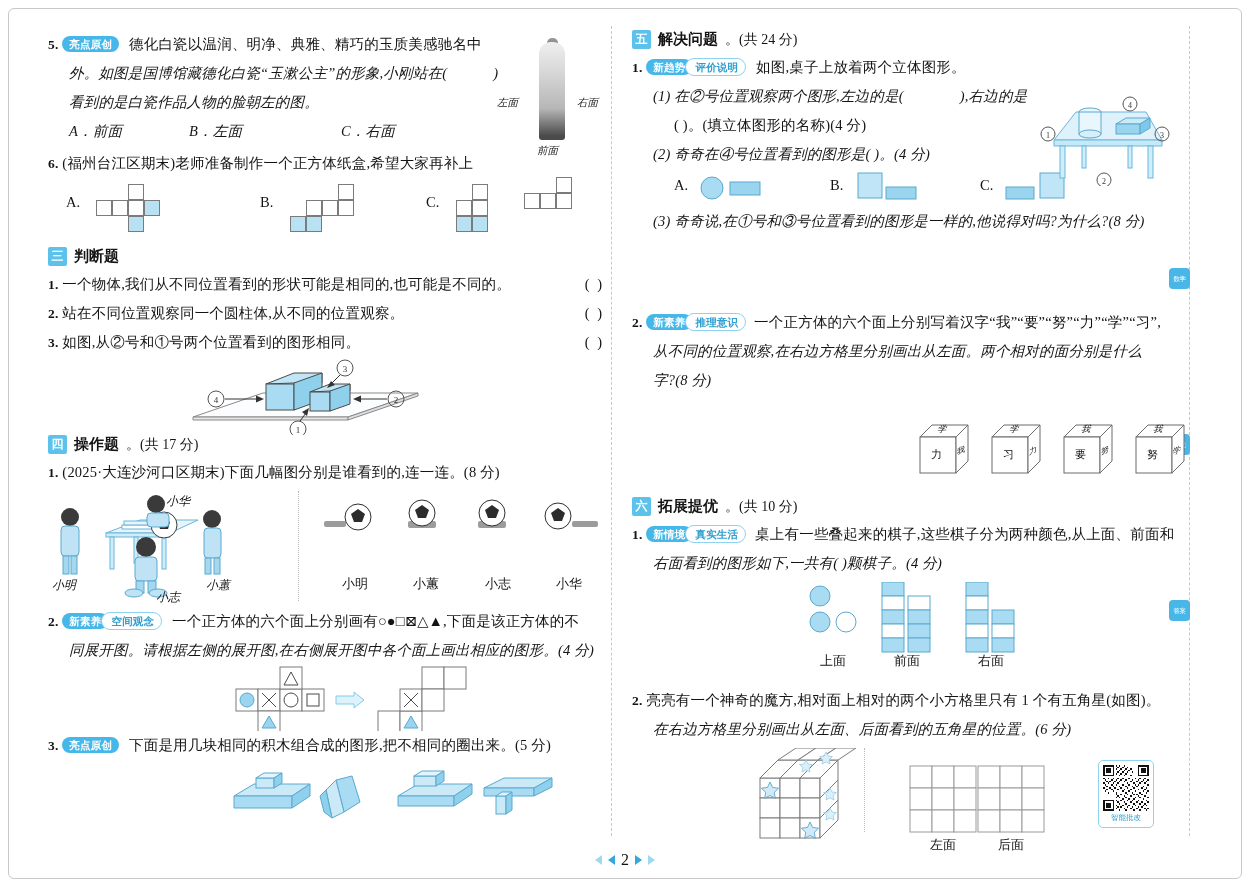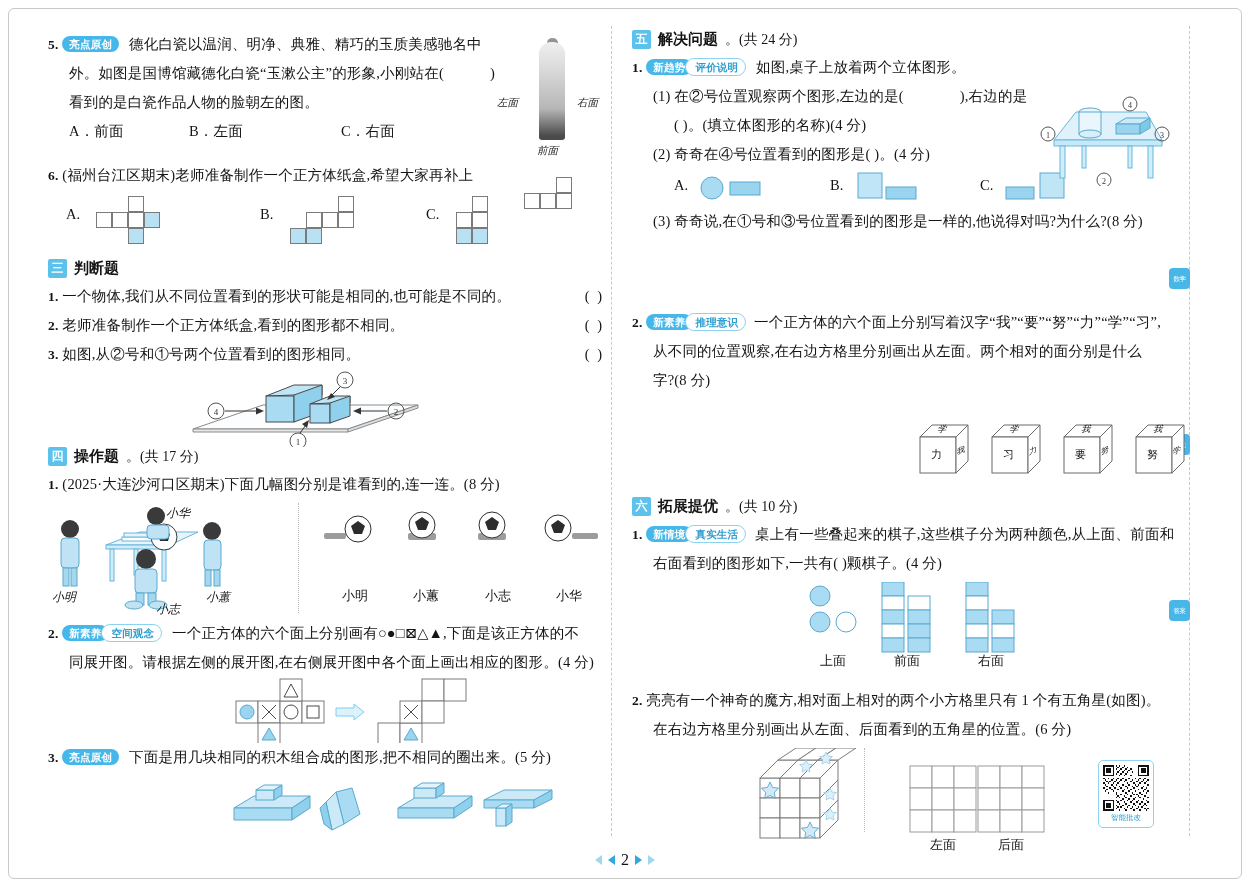--- a/index.html
+++ b/index.html
@@ -34,21 +34,21 @@
     background:#49b6e8;display:flex;align-items:center;justify-content:center;
   }
   .side-tab .tt{
     color:#fff;font-size:7px;line-height:7.5px;text-align:center;
     font-family:"Liberation Sans",sans-serif;letter-spacing:-0.5px;
     transform:scale(.92);
   }
 
   .qline{font-size:14.5px;line-height:29px;letter-spacing:.2px;}
   .qnum{font-weight:bold;font-size:13.5px;}
-  .indent{padding-left:21px;}
+  .indent{padding-left:21px;font-style:italic;}
 
   
   .sec{display:flex;align-items:center;gap:7px;margin:9px 0 4px;}
   .sec-badge{
     width:19px;height:19px;background:#5cc2ec;color:#fff;border-radius:2px;
     font-size:12px;display:flex;align-items:center;justify-content:center;
     font-family:"Liberation Sans",sans-serif;font-weight:bold;
   }
   .sec-title{font-size:15px;font-weight:bold;}
   .sec-sub{font-size:14px;font-weight:normal;}
@@ -143,21 +143,21 @@
     <div class="qline indent">
       <span>外。如图是国博馆藏德化白瓷“玉漱公主”的形象,小刚站在(</span><span class="fillblank"></span><span>)</span>
     </div>
     <div class="qline indent">看到的是白瓷作品人物的脸朝左的图。</div>
     <div class="qline indent opt-row">
       <span style="width:120px">A．前面</span>
       <span style="width:152px">B．左面</span>
       <span>C．右面</span>
     </div>
 
-    <div class="qline" style="margin-top:16px">
+    <div class="qline" style="margin-top:4px">
       <span class="qnum">6.</span>
       <span>(福州台江区期末)老师准备制作一个正方体纸盒,希望大家再补上</span>
     </div>
 
     <div style="position:relative;height:58px;margin-top:2px">
       <span style="position:absolute;left:18px;top:14px;font-size:14.5px">A.</span>
       <div class="net" style="position:absolute;left:48px;top:4px;width:90px;height:52px">
         <i class="cellu" style="left:0px;top:16px"></i>
         <i class="cellu" style="left:16px;top:16px"></i>
         <i class="cellu" style="left:32px;top:0px"></i>
@@ -192,21 +192,21 @@
       <span class="sec-title">判断题</span>
     </div>
 
     <div class="qline">
       <span class="qnum">1.</span>
       <span>一个物体,我们从不同位置看到的形状可能是相同的,也可能是不同的。</span>
       <span class="rb paren-blank">(        )</span>
     </div>
     <div class="qline">
       <span class="qnum">2.</span>
-      <span>老师准备制作一个正方体纸盒,看到的图形都不相同。</span>
+      <span>站在不同位置观察同一个圆柱体,从不同的位置观察。</span>
       <span class="rb paren-blank">(        )</span>
     </div>
     <div class="qline">
       <span class="qnum">3.</span>
       <span>如图,从②号和①号两个位置看到的图形相同。</span>
       <span class="rb paren-blank">(        )</span>
     </div>
 
     <div style="position:relative;height:76px;margin-top:2px">
       <svg width="556" height="76" viewBox="0 0 556 76">

